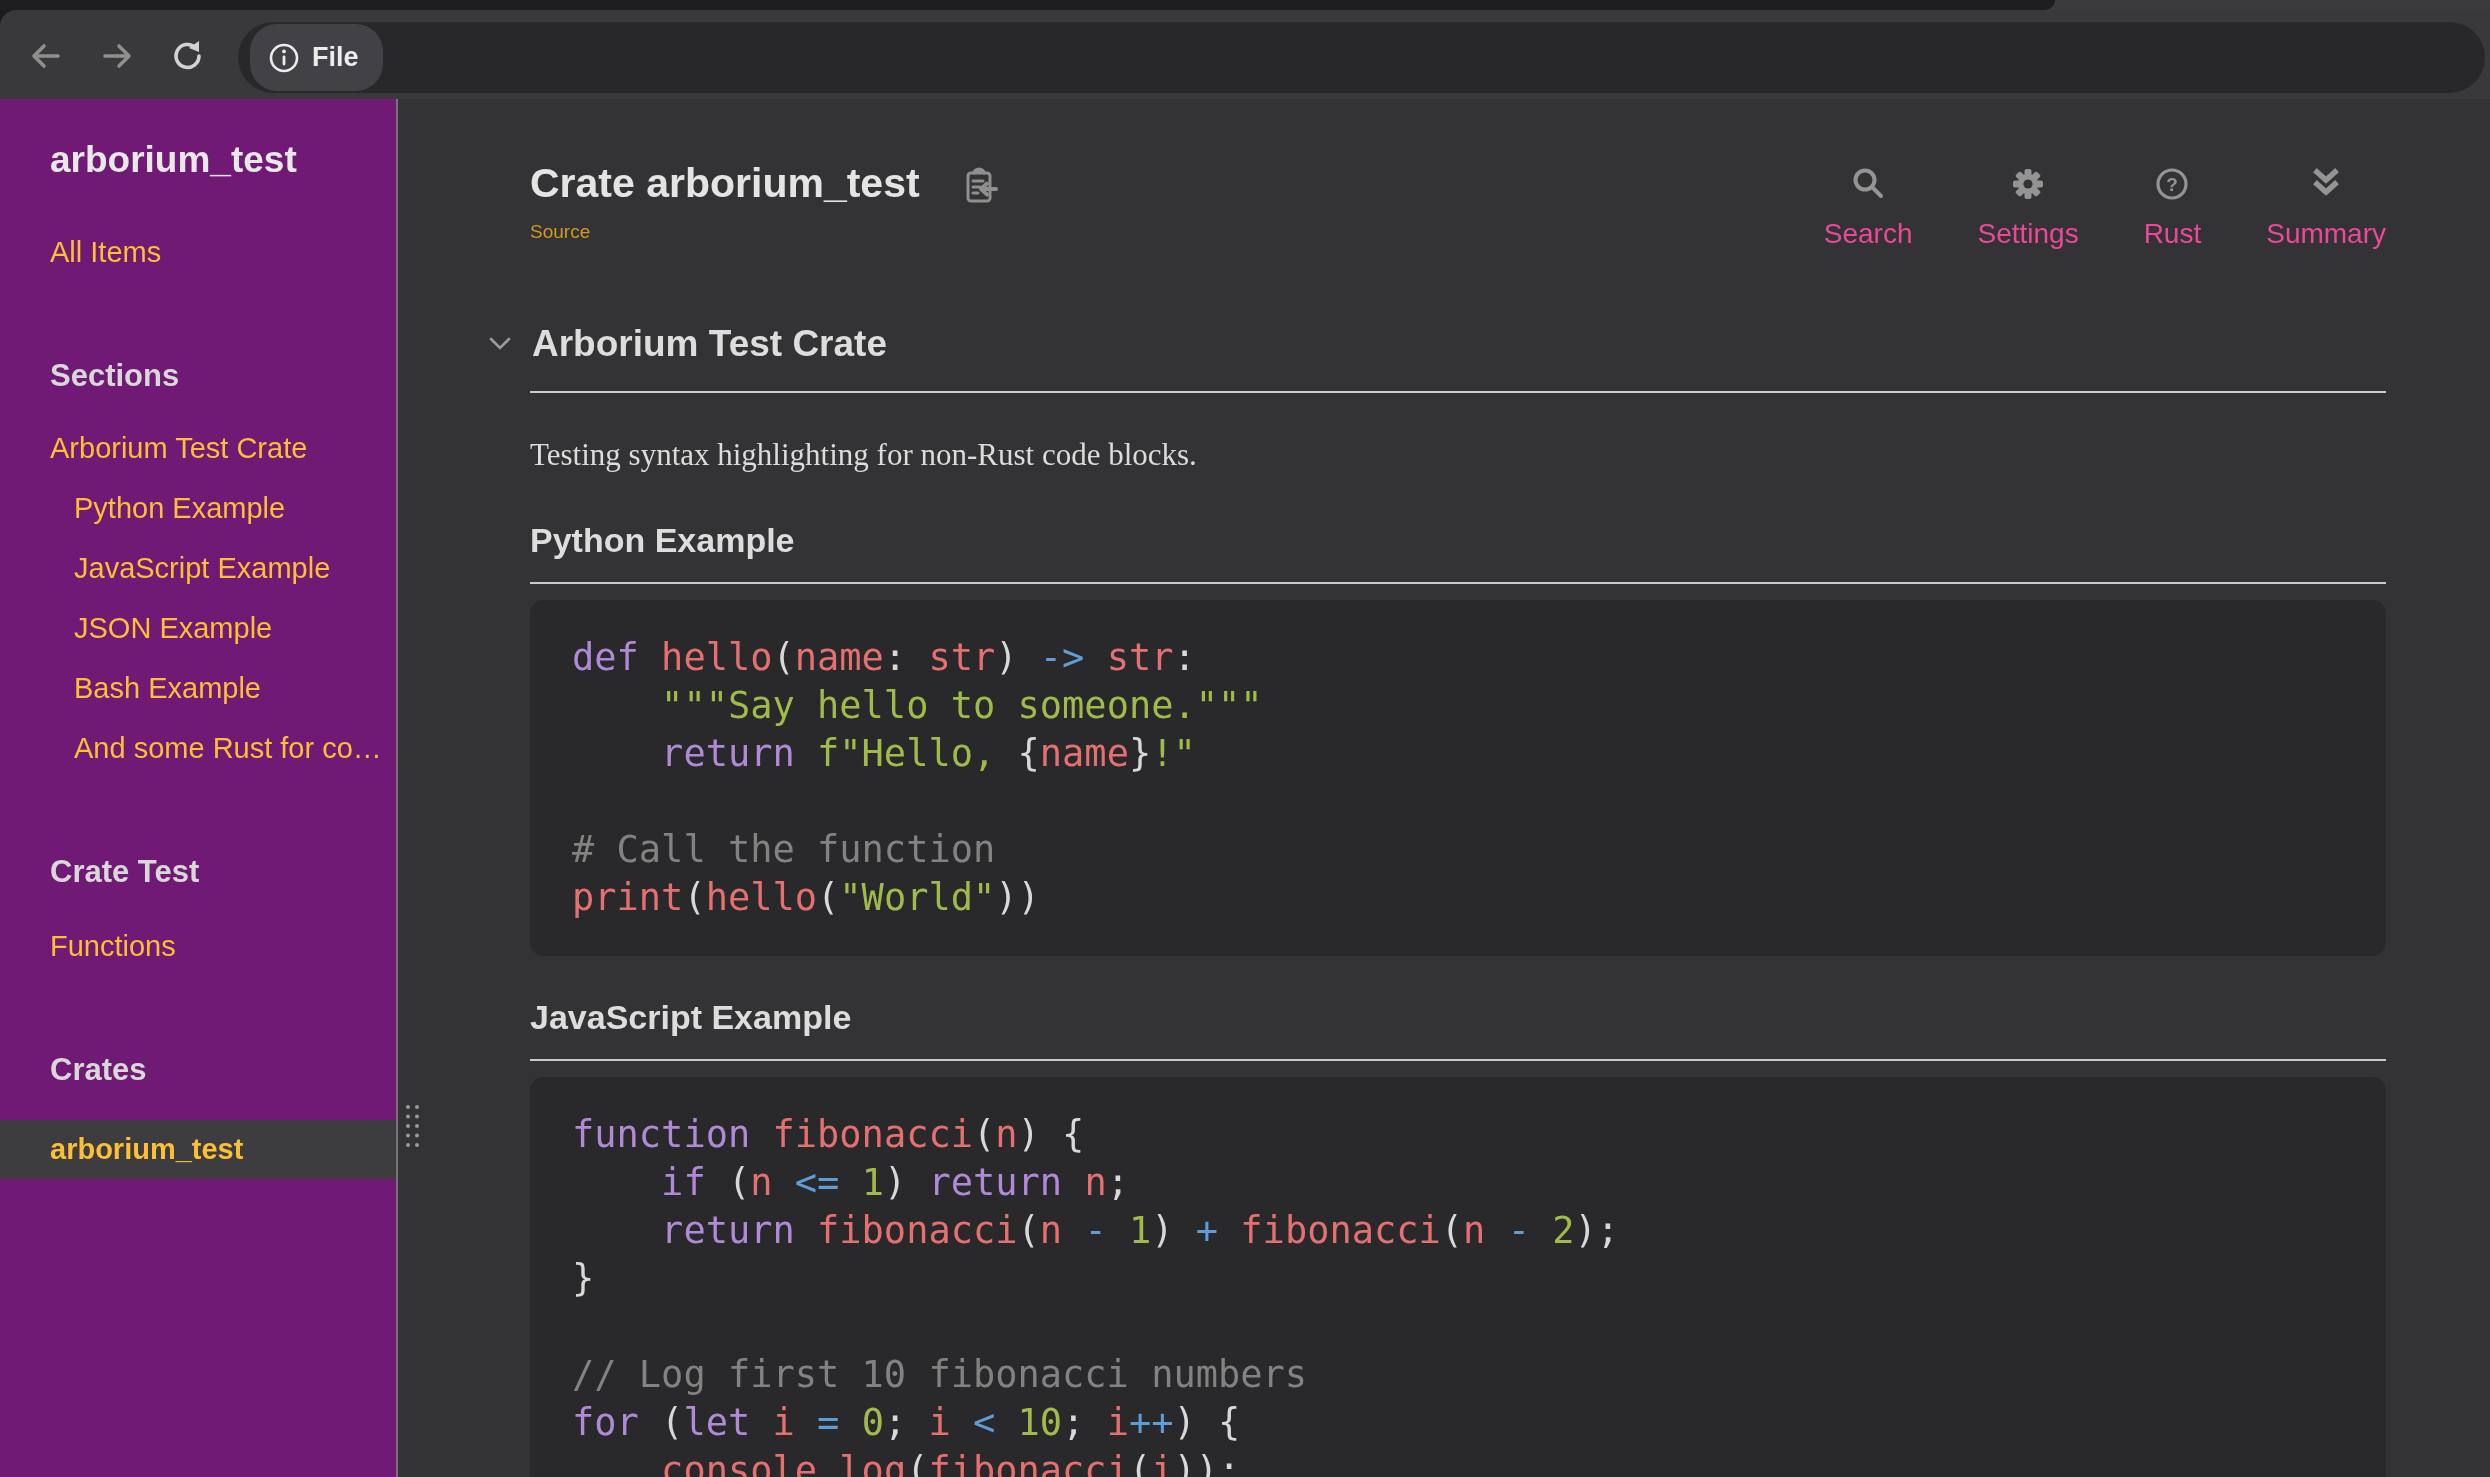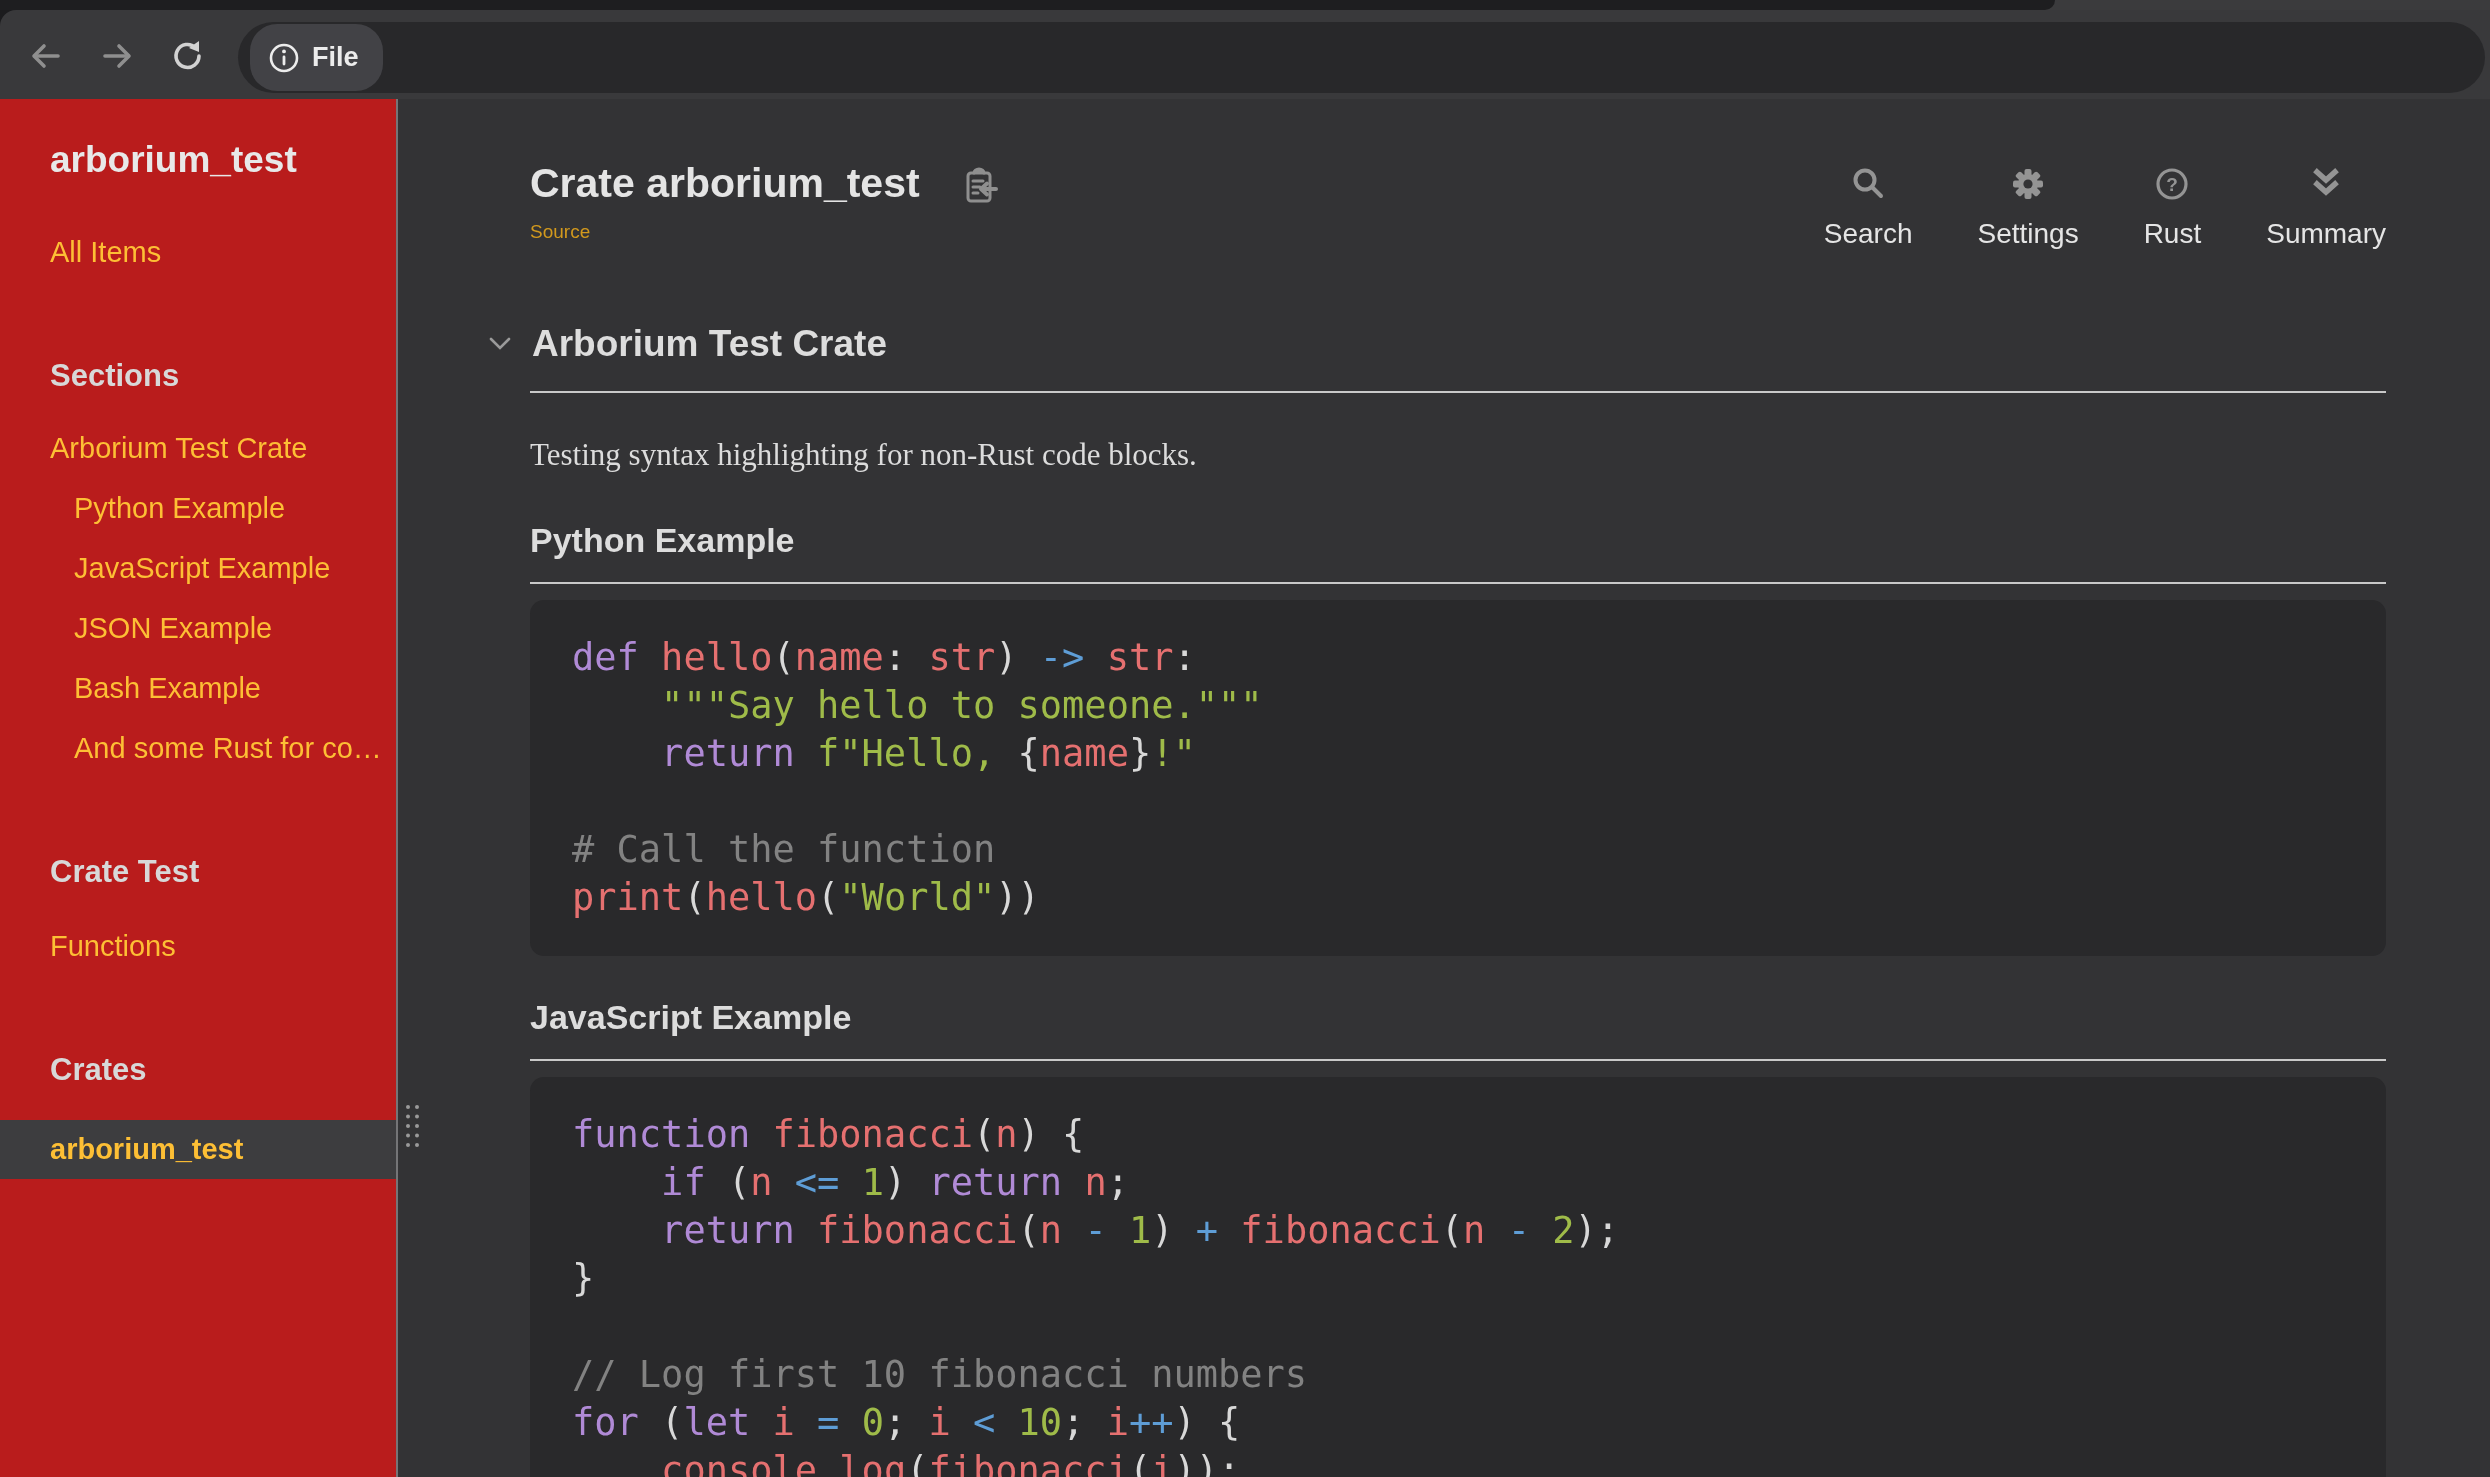--- a/index.html
+++ b/index.html
@@ -22,21 +22,21 @@
     background:#28282a; border-radius:36px; display:flex; align-items:center; padding:0 12px;
   }
   .file-badge {
     display:flex; align-items:center; gap:12px; background:#424246; border-radius:27px;
     height:67px; padding:0 24px 0 18px; color:#ececec; font-size:27px; font-weight:700;
   }
   .url-text { margin-left:26px; color:#ececec; font-size:28px; letter-spacing:0.3px; white-space:nowrap; }
 
   
   .app { position:absolute; top:99px; left:0; width:2491px; bottom:0; display:flex; background:#333335; }
-  .sidebar { width:398px; flex-shrink:0; background:#b91c1c; border-right:2px solid #757577; overflow:hidden; }
+  .sidebar { width:398px; flex-shrink:0; background:#701a75; border-right:2px solid #757577; overflow:hidden; }
   .resize-dots { position:absolute; left:404px; top:1004px; }
 
   .crate-title { font-size:37px; font-weight:700; color:#e8e8e8; margin:40px 0 0 50px; }
   .sb-link { color:#fdbf35; text-decoration:none; font-size:29px; cursor:pointer; }
   .all-items { display:inline-block; margin:55px 0 0 50px; }
   .sb-heading { font-size:31px; font-weight:700; color:#d8d8d8; margin:89px 0 0 50px; }
   ul.sb-list { list-style:none; margin:38px 0 0 0; padding:0 0 0 50px; }
   ul.sb-list li { margin-bottom:27px; white-space:nowrap; overflow:hidden; }
   ul.sb-list li.indent { padding-left:24px; }
   .functions-link { display:inline-block; margin:40px 0 0 50px; }
@@ -46,21 +46,21 @@
   
   .main { flex:1; padding:0 105px 0 132px; position:relative; color:#dddddd; }
   .page-header { display:flex; justify-content:space-between; align-items:flex-start; padding-top:61px; }
   h1.page-title { font-size:41px; font-weight:700; color:#e4e4e4; margin:0; display:flex; align-items:center; gap:40px; }
   .copy-btn { cursor:pointer; display:inline-flex; margin-top:4px; }
   .content-link { color:#d2991d; text-decoration:none; cursor:pointer; }
   .source-link { display:inline-block; font-size:19px; margin-top:14px; }
 
   .topnav { display:flex; gap:65px; margin-top:6px; }
   .nav-item { display:flex; flex-direction:column; align-items:center; gap:16px; cursor:pointer; }
-  .nav-item .nav-label { color:#e5e5e5; font-size:28px; }
+  .nav-item .nav-label { color:#ec4899; font-size:28px; }
 
   .section-row { display:flex; align-items:center; gap:20px; margin-top:73px; }
   .collapse-toggle { cursor:pointer; display:inline-flex; margin-left:-42px; }
   h2.section-title { font-size:37px; font-weight:700; color:#dddddd; margin:0; }
   .rule { border:none; border-top:2px solid #c9c9c9; margin:26px 0 0 0; }
 
   p.intro { font-family:"Liberation Serif", serif; font-size:31px; color:#dcdcdc; margin:44px 0 0 0; }
 
   h3.sub-title { font-size:34px; font-weight:700; color:#dddddd; margin:48px 0 0 0; }
 

